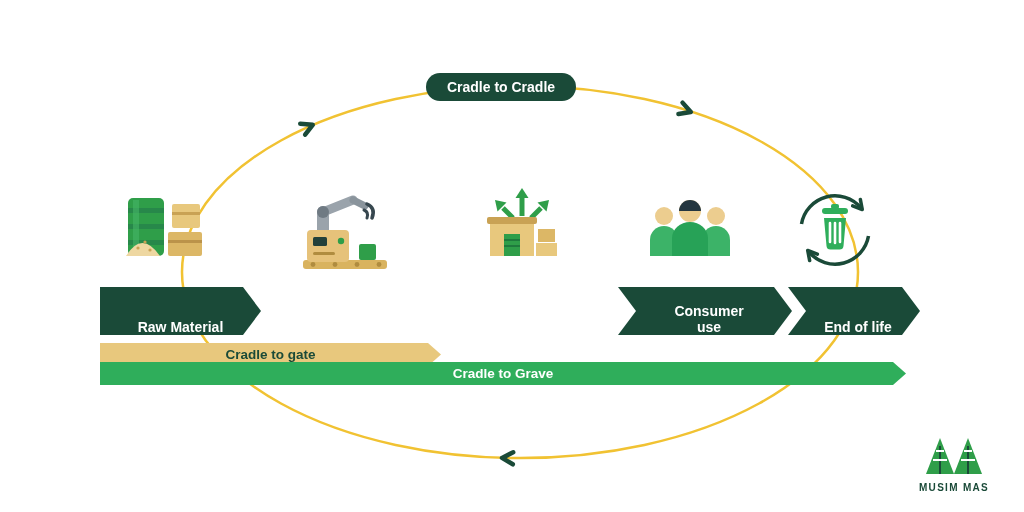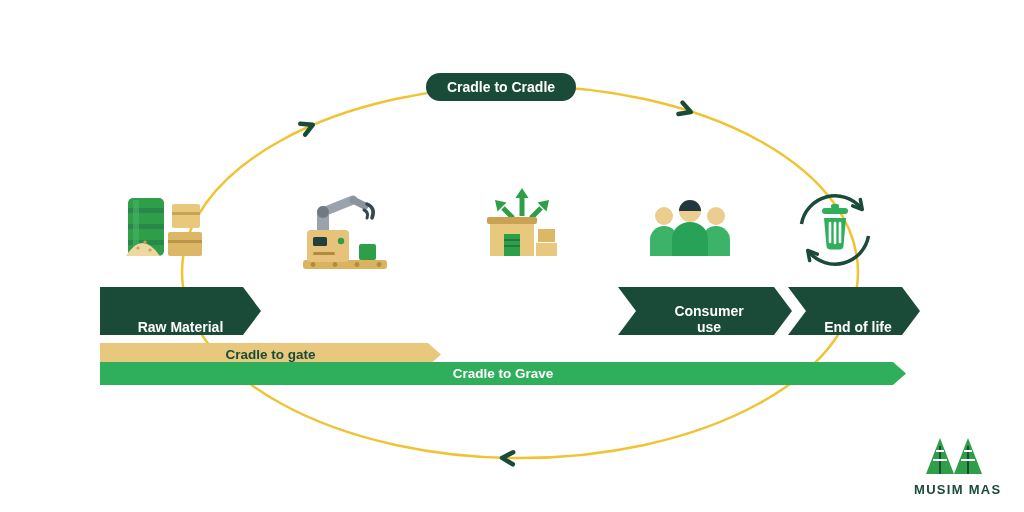--- a/index.html
+++ b/index.html
@@ -15,21 +15,21 @@
         line-height:16px;text-align:center;}
   .chev span{white-space:pre-line;}
   .chev.first{clip-path:polygon(0 0,calc(100% - 18px) 0,100% 50%,calc(100% - 18px) 100%,0 100%);}
   .chev.mid{clip-path:polygon(0 0,calc(100% - 18px) 0,100% 50%,calc(100% - 18px) 100%,0 100%,18px 50%);padding-left:8px;}
   .bar{position:absolute;left:100px;height:23px;display:flex;align-items:center;justify-content:center;
        font-weight:bold;font-size:13.5px;z-index:1;
        clip-path:polygon(0 0,calc(100% - 13px) 0,100% 50%,calc(100% - 13px) 100%,0 100%);text-align:right;}
   .bar.gate{top:343px;width:341px;background:#e8c87d;color:#1a4a38;}
   .bar.grave{top:362px;width:806px;background:#2fae5b;color:#fff;}
   .logo{position:absolute;left:914px;top:436px;width:80px;text-align:center;z-index:1;}
-  .logo .word{font-size:13px;font-weight:bold;letter-spacing:1.3px;color:#1a4a38;margin-top:2px;white-space:nowrap;}
+  .logo .word{font-size:10px;font-weight:bold;letter-spacing:1.3px;color:#1a4a38;margin-top:2px;white-space:nowrap;}
 </style>
 </head>
 <body>
 
 <div class="canvas">
 
   <svg class="arc-svg" width="1024" height="512" viewBox="0 0 1024 512">
     <ellipse cx="520" cy="272" rx="338" ry="186" fill="none" stroke="#f1c232" stroke-width="2.5"></ellipse>
     <path d="M-8,-6 L3,0 L-8,6" transform="translate(310,126) rotate(-24)" fill="none" stroke="#1a4a38" stroke-width="4.5" stroke-linecap="round" stroke-linejoin="round"></path>
     <path d="M-8,-6 L3,0 L-8,6" transform="translate(688,111) rotate(20)" fill="none" stroke="#1a4a38" stroke-width="4.5" stroke-linecap="round" stroke-linejoin="round"></path>

